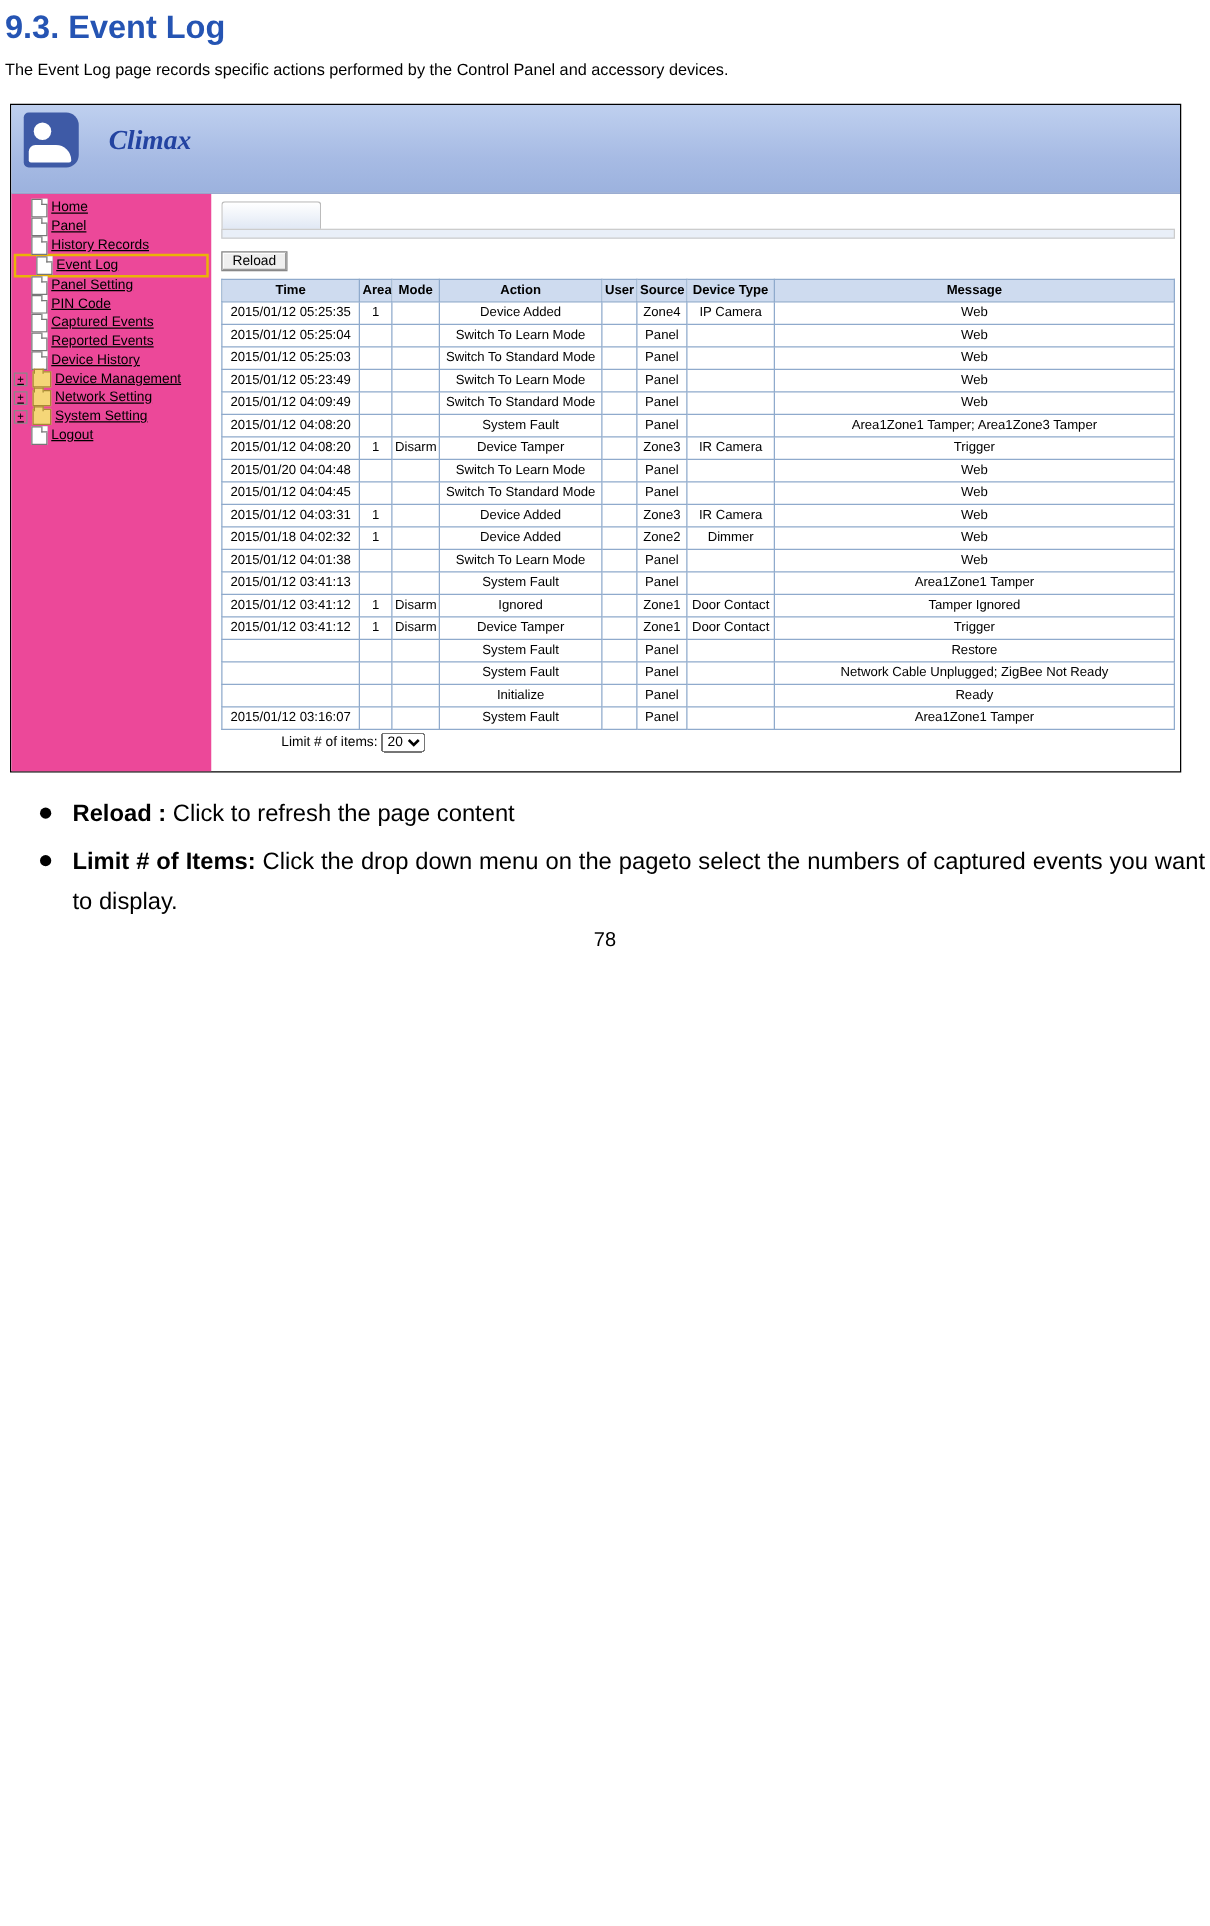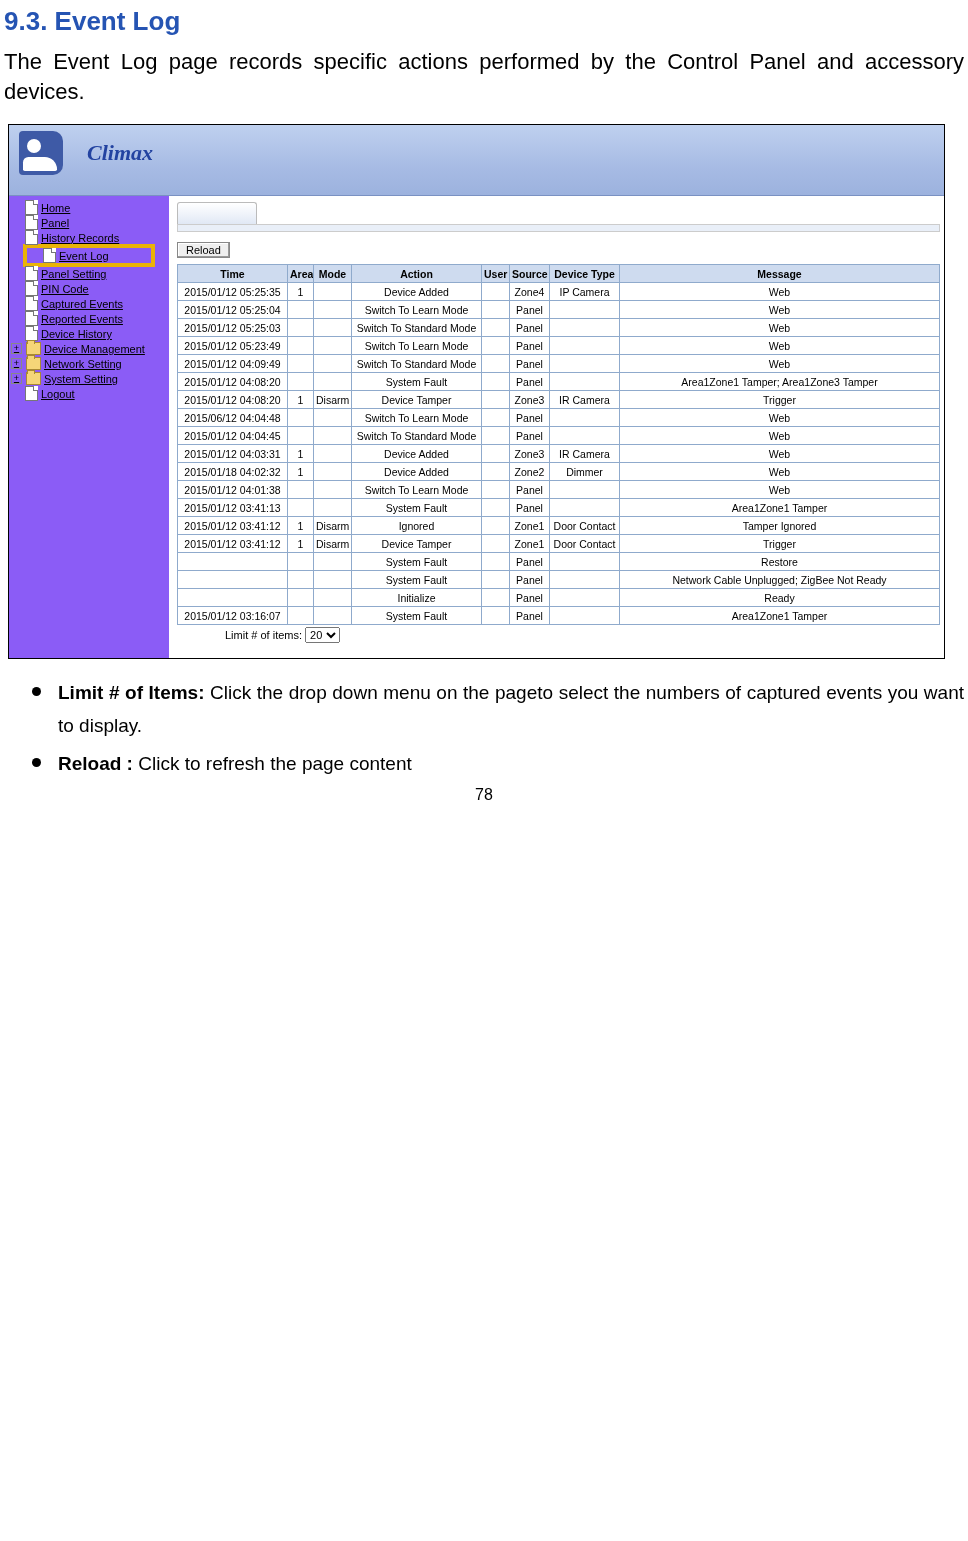--- a/index.html
+++ b/index.html
@@ -12,21 +12,21 @@
     padding:0 4px;
     font-size:13px;
   }
   h2.section-title{
     color:#2554b3;
     font-size:26px;
     font-weight:bold;
     margin:6px 0 10px 0;
   }
   .intro{
-    font-size:22px;
+    font-size:13px;
     line-height:1.35;
     text-align:justify;
     margin:0 0 18px 0;
   }
   .screenshot{
     border:1px solid #000;
     width:937px;
     height:535px;
     box-sizing:border-box;
     position:relative;
@@ -60,32 +60,32 @@
     font-size:22px; font-weight:bold; font-style:italic; color:#2343a1;margin-left:18px;
   }
   .ss-body{
     display:flex;
     height:calc(100% - 70px);
   }
   .nav{
     width:160px;
     padding:4px 2px;
     box-sizing:border-box;
-    background:#8b5cf6;
+    background:#ec4899;
   }
   .nav-item{
     display:flex; align-items:center; gap:3px; height:15px; text-decoration:underline; white-space:nowrap;
   }
   .doc-ic{ width:11px; height:13px; border:1px solid #777; background:#fff; position:relative; }
   .doc-ic:before{content:"";position:absolute;top:-1px;right:-1px;width:4px;height:4px;background:#fff;border-left:1px solid #777;border-bottom:1px solid #777;}
   .fld-ic{ width:13px; height:11px; background:#f5d678; border:1px solid #a88934; position:relative; }
   .fld-ic:before{content:"";position:absolute;top:-3px;left:0;width:6px;height:3px;background:#f5d678;border:1px solid #a88934;border-bottom:none;}
   .plus{width:9px;height:9px;border:1px solid #888;font-size:9px;line-height:8px;text-align:center;margin-right:1px;}
   .nav-hl{
-    border:4px solid #eab308; padding:0 2px; margin:-1px 12px;
+    border:2px solid #eab308; padding:0 2px; margin:-1px 0;
   }
   .content{
     flex:1; padding:6px 4px 4px 8px; box-sizing:border-box; overflow:hidden;
   }
   .tab{
     height:22px; background:linear-gradient(#fff,#dfe7f4); border:1px solid #bbb; border-bottom:none; width:78px; margin-bottom:-1px; border-radius:3px 3px 0 0;
   }
   .cbar{height:6px;background:#e9eff8;border:1px solid #ccc;margin-bottom:10px;}
   .btn{
     display:inline-block; background:#efefef; border:1px solid #888; padding:1px 8px; font-size:11px;
@@ -287,21 +287,21 @@
               <td>2015/01/12 04:08:20</td>
               <td>1</td>
               <td>Disarm</td>
               <td>Device Tamper</td>
               <td></td>
               <td>Zone3</td>
               <td>IR Camera</td>
               <td>Trigger</td>
             </tr>
             <tr>
-              <td>2015/06/12 04:04:48</td>
+              <td>2015/01/20 04:04:48</td>
               <td></td>
               <td></td>
               <td>Switch To Learn Mode</td>
               <td></td>
               <td>Panel</td>
               <td></td>
               <td>Web</td>
             </tr>
             <tr>
               <td>2015/01/12 04:04:45</td>
@@ -419,17 +419,17 @@
         <span>Limit # of items:</span>
         <select>
           <option>20</option>
         </select>
       </div>
     </div>
   </div>
 </div>
 
 <ul class="bullets" id="bullet-list">
+    <li><b>Reload :</b><span> Click to refresh the page content</span></li>
     <li><b>Limit # of Items:</b><span> Click the drop down menu on the pageto select the numbers of captured events you want to display.</span></li>
-    <li><b>Reload :</b><span> Click to refresh the page content</span></li>
   </ul>
 
 <div class="pagenum">78</div>
 
 </body></html>

